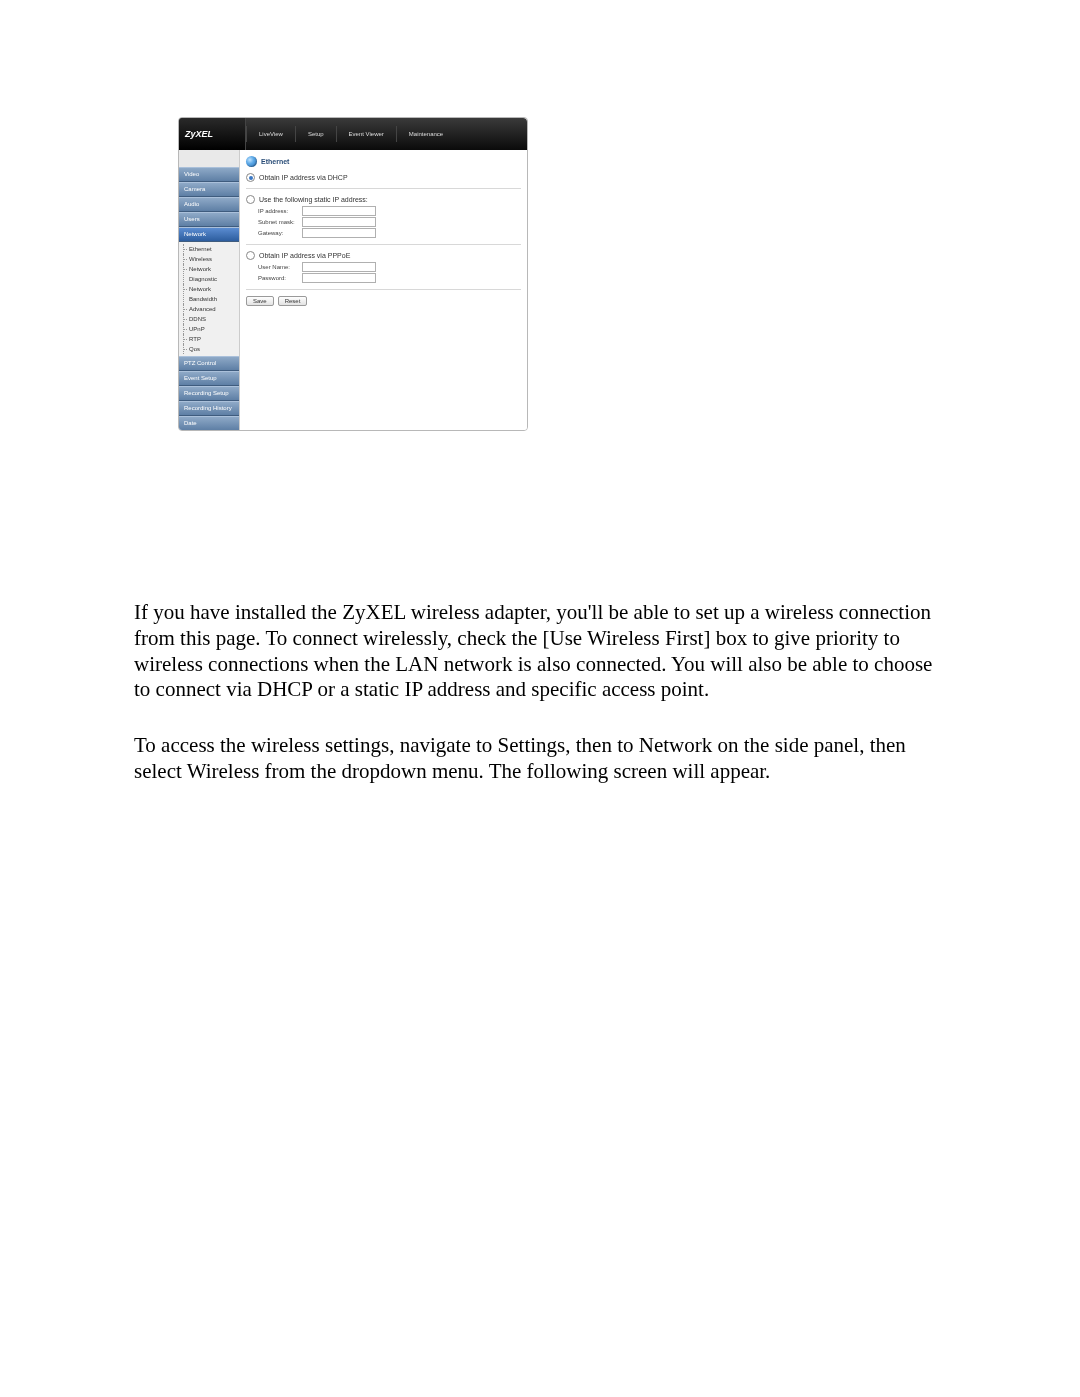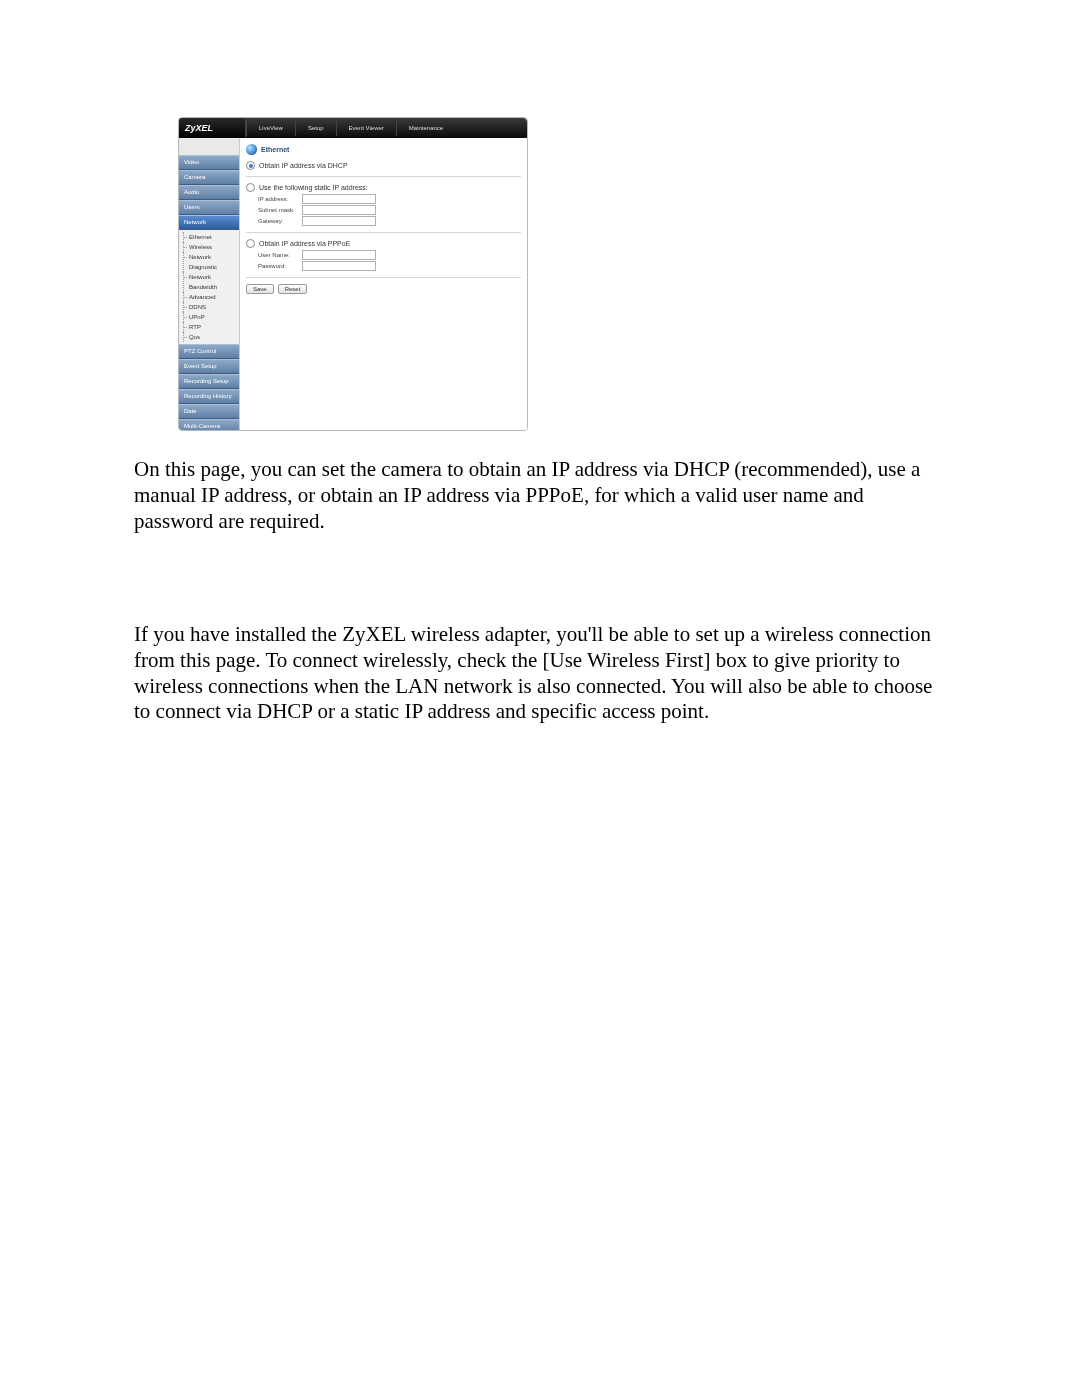--- a/index.html
+++ b/index.html
@@ -25,21 +25,21 @@
     border: 1px solid #b8b8b8;
     border-radius: 4px;
     background: #f6f6f6;
     font-family: Arial, Helvetica, sans-serif;
     font-size: 7px;
     color: #333;
     overflow: hidden;
   }
   
   .topbar {
-    height: 20px;
+    height: 32px;
     background: linear-gradient(#3a3a3a, #0a0a0a);
     border-top-left-radius: 4px;
     border-top-right-radius: 4px;
     display: flex;
     align-items: center;
     color: #fff;
     text-align: right;
   }
   .brand {
     width: 60px;
@@ -227,21 +227,21 @@
     position: absolute;
     left: 134px;
     top: 548px;
     font-size: 28px;
     color: #000;
     display: flex;
     gap: 30px;
   }
   .h2 .num {
   }
-  .para2 { top: 622px; width: 810px; }
+  .para2 { top: 600px; width: 810px; }
   .para3 { top: 733px; width: 810px; }
 </style>
 </head>
 <body>
 
 <div class="page">
 
   <div class="embedded-ui">
     <div class="topbar">
       <div class="brand">ZyXEL</div>
@@ -326,18 +326,18 @@
         <hr class="hr">
 
         <div class="btn-row">
           <button class="ui-btn">Save</button>
           <button class="ui-btn">Reset</button>
         </div>
       </div>
     </div>
   </div>
 
-  <div class="doc-text para1">On this page, you can set the camera to obtain an IP address via DHCP (recommended), use a manual IP address, or obtain an IP address via PPPoE, for which a valid user name and password are required.</div>
 
 
   <div class="doc-text para2">If you have installed the ZyXEL wireless adapter, you'll be able to set up a wireless connection from this page. To connect wirelessly, check the [Use Wireless First] box to give priority to wireless connections when the LAN network is also connected. You will also be able to choose to connect via DHCP or a static IP address and specific access point.</div>
+  <div class="doc-text para3">To access the wireless settings, navigate to Settings, then to Network on the side panel, then select Wireless from the dropdown menu. The following screen will appear.</div>
 
 </div>
 
 </body></html>

